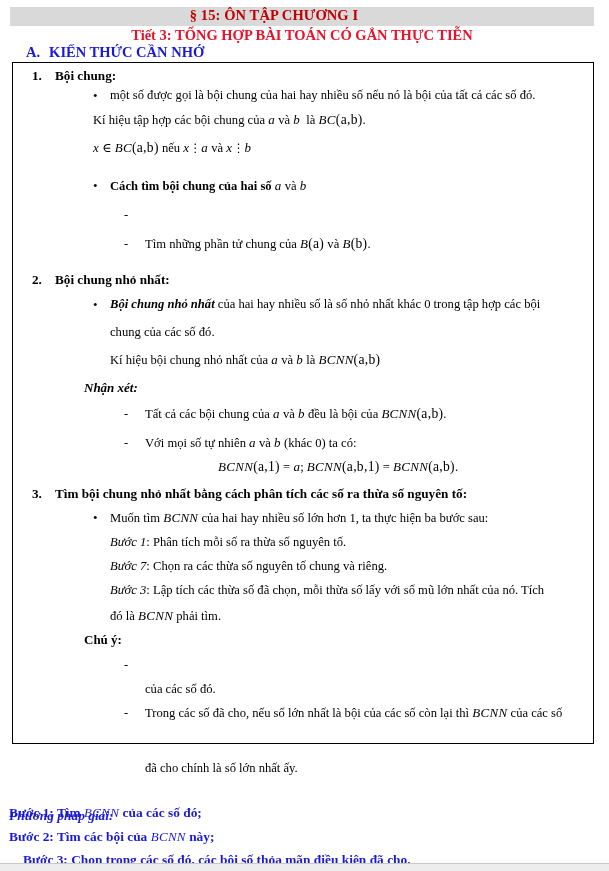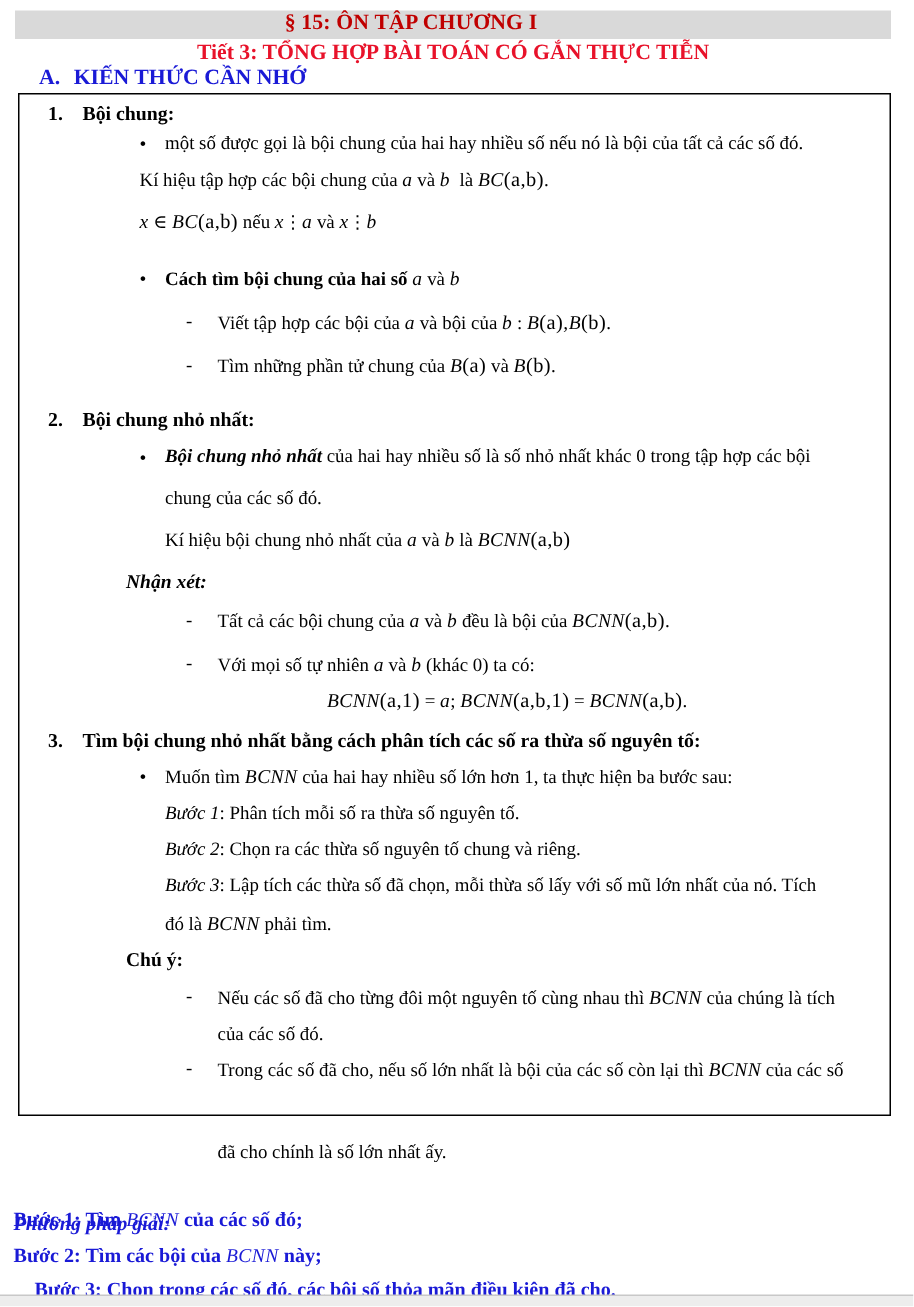--- a/index.html
+++ b/index.html
@@ -173,23 +173,20 @@
   <div class="ln" style="left:93px; top:140px;">
     <span class="m">x</span><span>&nbsp;</span><span>∈</span><span>&nbsp;</span><span class="m">BC</span><span class="m paren">(a,b)</span><span>&nbsp;</span><span>nếu</span><span>&nbsp;</span><span class="m">x</span><span class="mn" style="font-size:12px;">⋮</span><span class="m">a</span><span>&nbsp;</span><span>và</span><span>&nbsp;</span><span class="m">x</span><span class="mn" style="font-size:12px;">⋮</span><span class="m">b</span>
   </div>
 
   <div class="bullet-dot" style="left:93px; top:178px;">•</div>
   <div class="ln" style="left:110px; top:178px;">
     <span class="bold">Cách tìm bội chung của hai số</span><span>&nbsp;</span><span class="m">a</span><span>&nbsp;</span><span>và</span><span>&nbsp;</span><span class="m">b</span>
   </div>
 
   <div class="dash" style="left:124px; top:207px;">-</div>
-  <div class="ln" style="left:145px; top:207px;">
-    <span>Viết tập hợp các bội của </span><span class="m">a</span><span> và bội của </span><span class="m">b</span><span> : </span><span class="m">B</span><span class="m paren">(a)</span><span class="m">,</span><span class="m">B</span><span class="m paren">(b)</span><span>.</span>
-  </div>
 
   <div class="dash" style="left:124px; top:236px;">-</div>
   <div class="ln" style="left:145px; top:236px;">
     <span>Tìm những phần tử chung của </span><span class="m">B</span><span class="m paren">(a)</span><span> và </span><span class="m">B</span><span class="m paren">(b)</span><span>.</span>
   </div>
 
   <div class="ln num-head" style="left:32px; top:272px;">2.</div>
   <div class="ln num-head" style="left:55px; top:272px;">Bội chung nhỏ nhất:</div>
 
   <div class="bullet-dot" style="left:93px; top:297px;">•</div>
@@ -223,35 +220,32 @@
 
   <div class="bullet-dot" style="left:93px; top:510px;">•</div>
   <div class="ln" style="left:110px; top:510px;">
     <span>Muốn tìm </span><span class="m">BCNN</span><span> của hai hay nhiều số lớn hơn 1, ta thực hiện ba bước sau:</span>
   </div>
 
   <div class="ln" style="left:110px; top:535px;">
     <span class="it">Bước 1</span><span>: Phân tích mỗi số ra thừa số nguyên tố.</span>
   </div>
   <div class="ln" style="left:110px; top:559px;">
-    <span class="it">Bước 2</span><span>: Chọn ra các thừa số nguyên tố chung và riêng.</span>
+    <span class="it">Bước 7</span><span>: Chọn ra các thừa số nguyên tố chung và riêng.</span>
   </div>
   <div class="ln" style="left:110px; top:583px;">
     <span class="it">Bước 3</span><span>: Lập tích các thừa số đã chọn, mỗi thừa số lấy với số mũ lớn nhất của nó. Tích</span>
   </div>
   <div class="ln" style="left:110px; top:608px;">
     <span>đó là </span><span class="m">BCNN</span><span> phải tìm.</span>
   </div>
 
   <div class="ln bold" style="left:84px; top:632px; font-size:13px;">Chú ý:</div>
 
   <div class="dash" style="left:124px; top:657px;">-</div>
-  <div class="ln" style="left:145px; top:657px;">
-    <span>Nếu các số đã cho từng đôi một nguyên tố cùng nhau thì </span><span class="m">BCNN</span><span> của chúng là tích</span>
-  </div>
   <div class="ln" style="left:145px; top:682px;">của các số đó.</div>
 
   <div class="dash" style="left:124px; top:705px;">-</div>
   <div class="ln" style="left:145px; top:705px;">
     <span>Trong các số đã cho, nếu số lớn nhất là bội của các số còn lại thì </span><span class="m">BCNN</span><span> của các số</span>
   </div>
   <div class="ln" style="left:145px; top:729px;margin-top:32px;">đã cho chính là số lớn nhất ấy.</div>
 
   <div class="blue-ln" style="left:9px; top:808px;font-style:italic;">Phương pháp giải:</div>
 

